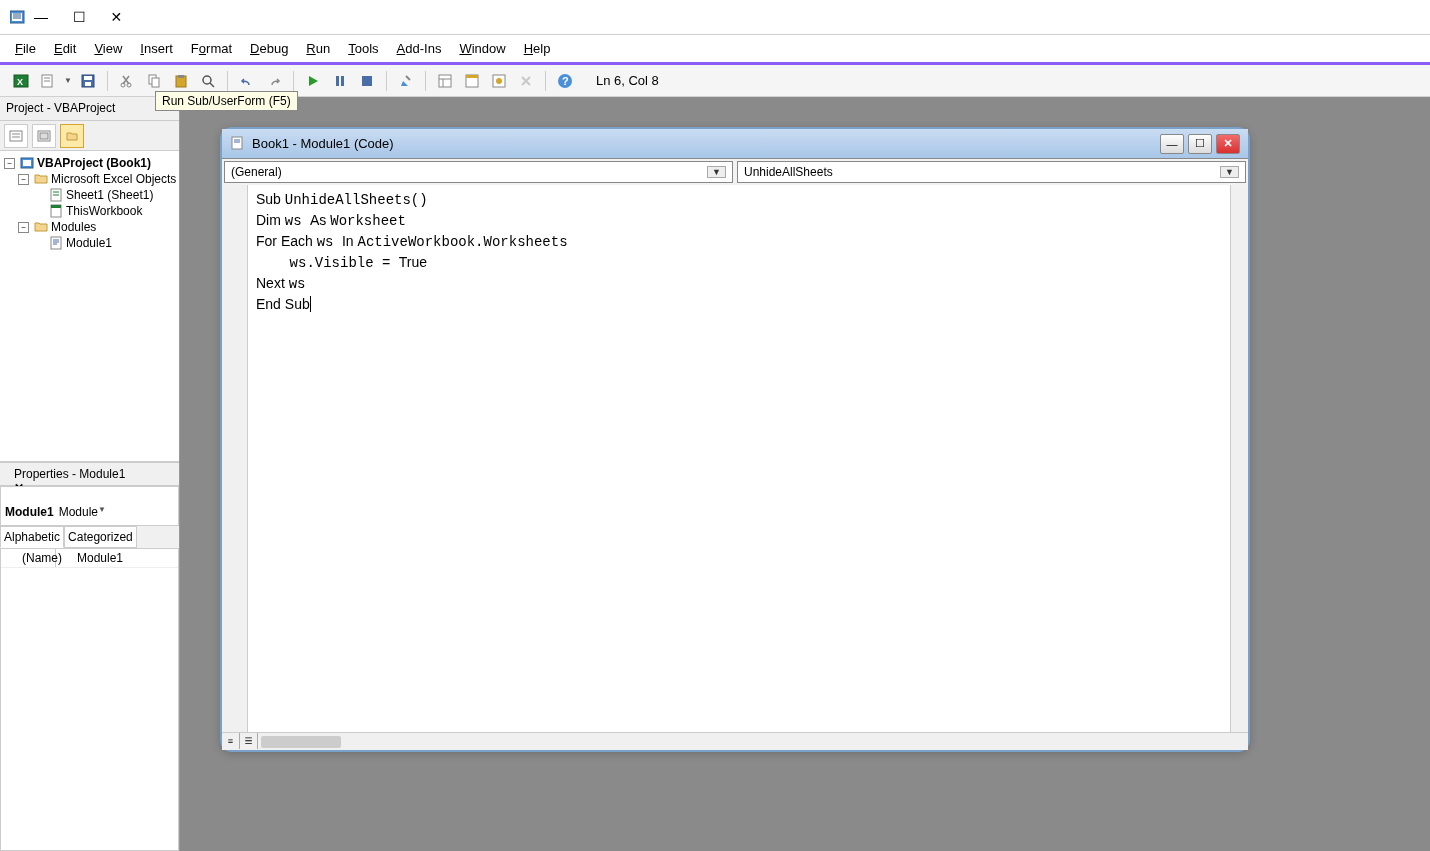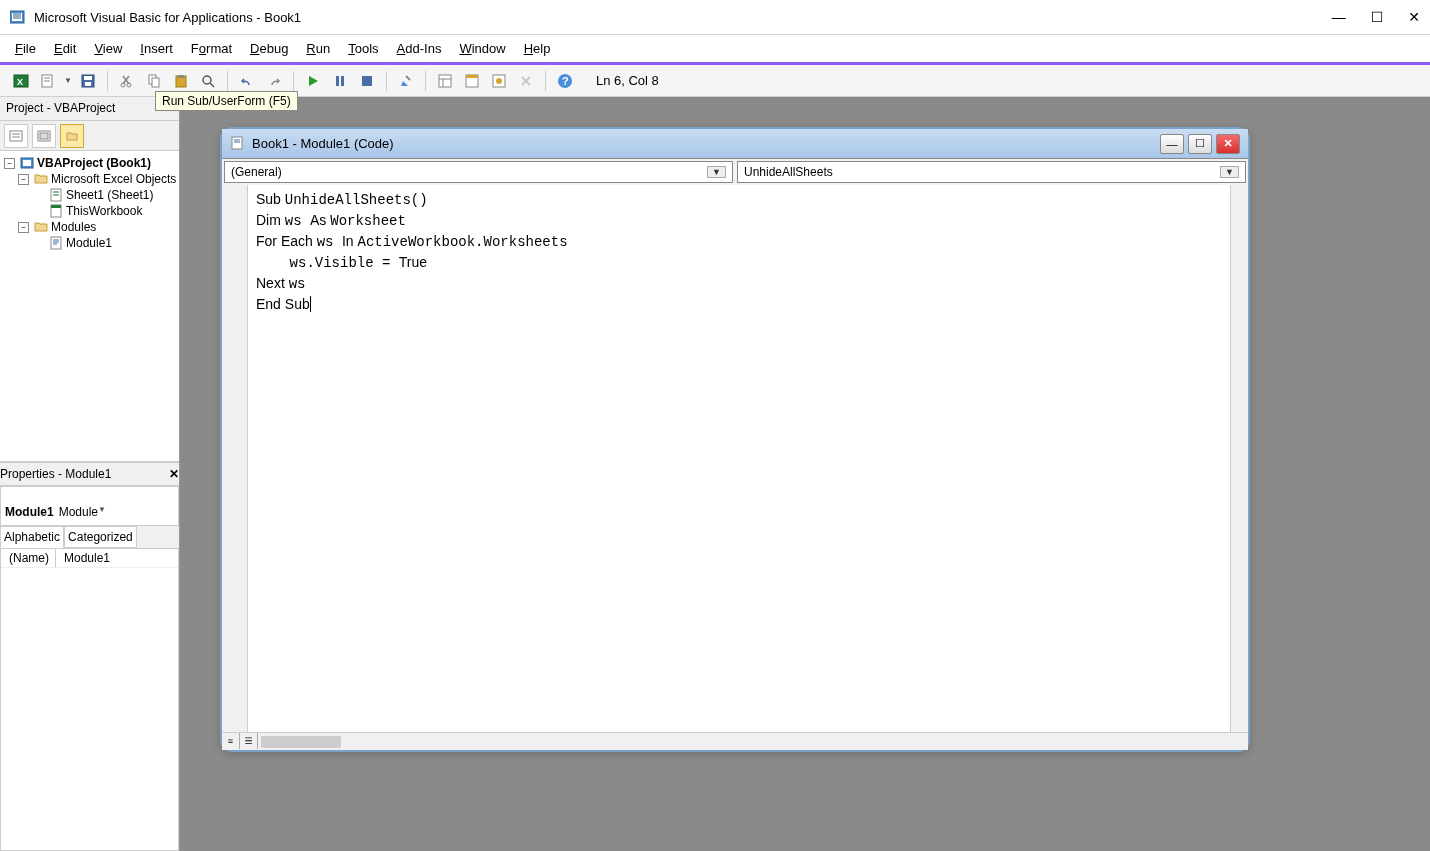--- a/index.html
+++ b/index.html
@@ -32,30 +32,30 @@
 .proj-tool { width: 24px; height: 24px; border: 1px solid #ccc; background: #fff; display: flex; align-items: center; justify-content: center; font-size: 11px; cursor: pointer; }
 .proj-tool.active { background: #fde9a8; border-color: #d4a72c; }
 .tree-area { flex: 1; background: #fff; overflow: auto; font-size: 12px; padding: 4px; border-bottom: 1px solid #ccc; }
 .tree-item { display: flex; align-items: center; padding: 1px 0; white-space: nowrap; cursor: pointer; }
 .tree-item .toggle { width: 11px; height: 11px; border: 1px solid #888; font-size: 9px; display: flex; align-items: center; justify-content: center; margin-right: 2px; }
 .tree-item .box-icon { width: 14px; height: 14px; margin: 0 3px; display: inline-flex; align-items: center; justify-content: center; }
 .indent-1 { padding-left: 14px; }
 .indent-3 { padding-left: 42px; }
 .bold { font-weight: bold; }
 
-.props-header { height: 24px; background: #f0f0f0; font-size: 12px; padding: 4px 0; display: flex; justify-content: space-between; border-bottom: 1px solid #ccc; border-top: 1px solid #ccc; }
+.props-header { height: 24px; background: #f0f0f0; font-size: 12px; padding: 4px 14px; display: flex; justify-content: space-between; border-bottom: 1px solid #ccc; border-top: 1px solid #ccc; flex-direction: column; }
 .props-close { font-weight: bold; cursor: pointer; }
 .props-select { height: 40px; border: 1px solid #ccc; font-size: 12px; padding: 18px 4px; display: flex; align-items: flex-start; background: #fff; }
 .props-select .bb { font-weight: bold; margin-right: 5px; }
 .tabs { display: flex; font-size: 12px; }
 .tab { padding: 3px 3px; border: 1px solid #ccc; background: #fff; cursor: pointer; }
 .tab.active { background: #fff; border-bottom: 1px solid #fff; }
 .props-grid { flex: 1; background: #fff; border: 1px solid #ccc; font-size: 12px; }
 .prop-row { display: flex; border-bottom: 1px solid #eee; }
-.prop-cell { padding: 2px 8px; }
+.prop-cell { padding: 2px 21px; }
 .prop-cell:first-child { width: 55px; border-right: 1px solid #ccc; }
 
 .workspace { flex: 1; background: #8a8a8a; position: relative; padding: 30px 40px; }
 
 .code-window { position: absolute; left: 40px; top: 30px; width: 1030px; height: 625px; background: #f2f2f2; border: 2px solid #7aa1c9; border-radius: 12px; display: flex; flex-direction: column; box-shadow: 0 2px 8px rgba(0,0,0,0.2); }
 .code-title { height: 30px; background: linear-gradient(#c9dcf2, #a8c6e8); display: flex; align-items: center; padding: 0 8px; border-bottom: 1px solid #888; }
 .code-title .ticon { width: 16px; height: 16px; margin-right: 6px; }
 .code-title .txt { font-size: 13px; flex: 1; }
 .code-title .wbtns { display: flex; gap: 4px; }
 .wbtn { width: 24px; height: 20px; border: 1px solid #888; background: linear-gradient(#fdfdfd,#dcdcdc); display: flex; align-items: center; justify-content: center; cursor: pointer; font-size: 11px; border-radius: 2px; }
@@ -83,21 +83,20 @@
 <body>
 
 <div class="title-bar">
   <span class="icon">
     <svg width="16" height="16" viewBox="0 0 16 16">
         <rect x="0" y="2" width="14" height="12" fill="#4a90d9" stroke="#2a5a8a"></rect>
         <rect x="2" y="4" width="10" height="8" fill="#fff"></rect>
         <path d="M3 5 L11 5 M3 7 L11 7 M3 9 L11 9" stroke="#2a5a8a"></path>
       </svg>
   </span>
-  <span class="title">Microsoft Visual Basic for Applications - Book1</span>
   <div class="window-controls">
     <span>—</span>
     <span>☐</span>
     <span>✕</span>
   </div>
 </div>
 
 <div class="menu-bar">
   <span><u>F</u>ile</span>
   <span><u>E</u>dit</span>

